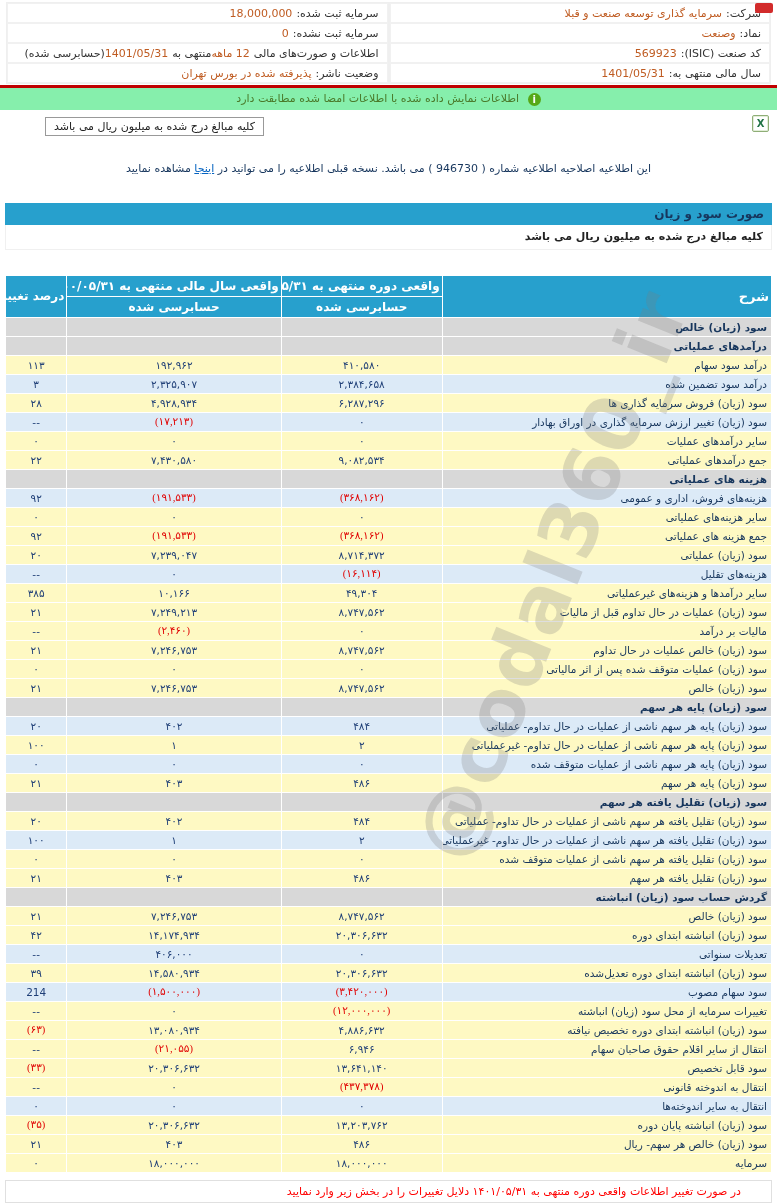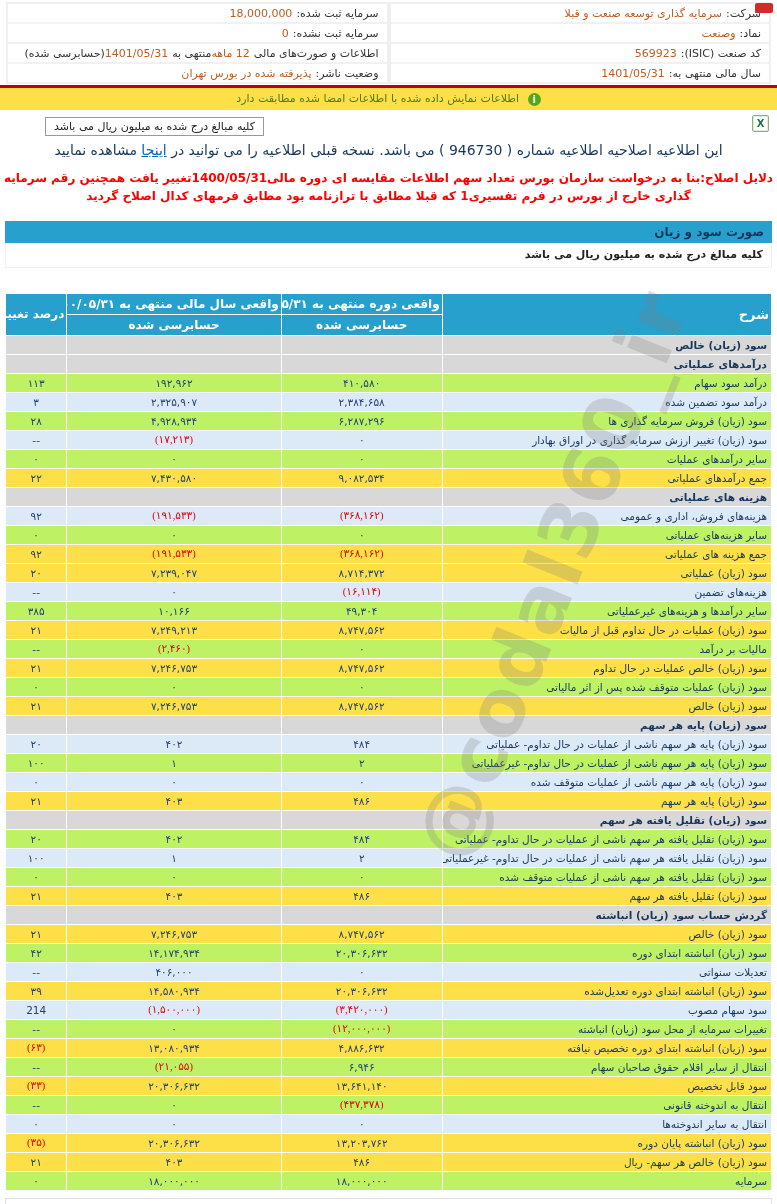--- a/index.html
+++ b/index.html
@@ -10,45 +10,45 @@
   
   .info-wrap { display:flex; margin:2px 6px 0 6px; }
   .info-col { width:50%; border:1px solid #efefef; }
   .info-row { display:flex; align-items:center; height:20px; border:1px solid #f1f1f1; padding:0 8px; font-size:11px; color:#333; white-space:nowrap; overflow:hidden; }
   .info-row .lbl { color:#333; margin-left:4px; }
   .info-row .val { color:#bf5b21; }
   .ltr { direction:ltr; unicode-bidi:embed; }
 
   .red-divider { height:3px; background:#c00000; margin:1px 0 0 0; }
 
-  .green-bar { background:#fde047; color:#4a7a2a; font-size:11px; text-align:center; padding:4px 0; }
+  .green-bar { background:#86efac; color:#4a7a2a; font-size:11px; text-align:center; padding:4px 0; }
   .info-icon { display:inline-block; width:13px; height:13px; background:#56a817; border-radius:50%; color:#fff; font-size:10px; font-weight:bold; line-height:13px; text-align:center; vertical-align:middle; margin-left:5px; }
 
   .excel-row { position:relative; height:28px; margin-top:4px; }
   .amount-box { position:absolute; left:45px; top:3px; border:1px solid #999; background:#fff; padding:2px 8px; font-size:11px; color:#222; }
   .excel-icon { position:absolute; right:8px; top:1px; width:17px; height:17px; background:#fff; border:1px solid #8fae77; border-radius:2px; color:#217346; font-size:10px; font-weight:bold; text-align:center; line-height:15px; cursor:pointer; box-shadow:inset 0 0 0 1px #e2eed8; }
 
-  .revision-line { text-align:center; font-size:14px; color:#17365d; margin-top:0; }
+  .revision-line { text-align:center; font-size:11px; color:#17365d; margin-top:20px; }
   .revision-line a { color:#0563c1; text-decoration:underline; cursor:pointer; }
 
   .reason { color:#f00; font-weight:bold; font-size:12px; text-align:center; margin:11px 2px 0 2px; line-height:1.55; }
 
-  .section-bar { background:#27a0cd; color:#17365d; font-weight:bold; font-size:12px; padding:4px 8px; margin:15px 5px 0 5px; }
+  .section-bar { background:#27a0cd; color:#17365d; font-weight:bold; font-size:12px; padding:4px 8px; margin:28px 5px 0 5px; }
   .million-note { font-size:11px; font-weight:bold; color:#222; padding:5px 8px 6px 8px; margin:0 5px; border:1px solid #f0f0f0; border-top:none; }
 
   table.pnl { width:767px; margin:25px 5px 0 5px; border-collapse:collapse; table-layout:fixed; }
   table.pnl th { background:#27a0cd; color:#fff; font-weight:bold; border:1px solid #fff; padding:3px 2px; font-size:12px; white-space:nowrap; overflow:hidden; }
   table.pnl th.desc-h { font-size:13px;text-align:right; }
   table.pnl td { border:1px solid #fff; padding:2px 4px; height:14px; line-height:14px; font-size:10.5px; white-space:nowrap; overflow:hidden; }
   td.lblcell { text-align:right; color:#17365d;margin-left:40px; }
   td.valcell { text-align:center; color:#1f3f77; direction:ltr; }
   td.neg { color:#e00000;font-family:Liberation Serif, serif; }
-  tr.row-g td { background:#bef264; }
+  tr.row-g td { background:#fef9c3; }
   tr.row-b td { background:#dceaf7; }
-  tr.row-y td { background:#fde047; }
+  tr.row-y td { background:#fef9c3; }
   tr.row-s td { background:#d8d8d8; }
   tr.row-s td.lblcell { font-weight:bold; color:#17365d; }
 
   .footer-note { margin:7px 5px 0 5px; border:1px solid #e0e0e0; background:#fff; color:#f00; font-size:11px; text-align:right; padding:4px 30px 4px 6px; }
 
   .watermark { position:absolute; left:250px; top:530px; transform:rotate(-68deg); transform-origin:center; font-size:78px; font-weight:bold; color:rgba(125,125,125,0.25); white-space:nowrap; direction:ltr; pointer-events:none; z-index:4; letter-spacing:2px; }
 
   .red-badge { position:absolute; top:3px; right:4px; width:18px; height:10px; background:#d22b2b; border-radius:2px; }
 </style>
 </head>
@@ -111,21 +111,20 @@
     <span class="excel-icon">X</span>
     <span class="amount-box">کلیه مبالغ درج شده به میلیون ریال می باشد</span>
   </div>
 
   <div class="revision-line">
     <span>این اطلاعیه اصلاحیه اطلاعیه شماره ( 946730 ) می باشد. نسخه قبلی اطلاعیه را می توانید در</span>
     <a>اینجا</a>
     <span>مشاهده نمایید</span>
   </div>
 
-  <div class="reason">دلایل اصلاح:بنا به درخواست سازمان بورس تعداد سهم اطلاعات مقایسه ای دوره مالی1400/05/31تغییر یافت همچنین رقم سرمایه گذاری خارج از بورس در فرم تفسیری1 که قبلا مطابق با ترازنامه بود مطابق فرمهای کدال اصلاح گردید</div>
 
   <div class="section-bar">صورت سود و زیان</div>
   <div class="million-note">کلیه مبالغ درج شده به میلیون ریال می باشد</div>
 
   <table class="pnl">
     <colgroup>
       <col style="width:43%">
         <col style="width:21%">
         <col style="width:28%">
         <col style="width:8%">
@@ -215,21 +214,21 @@
           <td class="valcell neg">(۱۹۱,۵۳۳)</td>
           <td class="valcell">۹۲</td>
         </tr>
         <tr class="row-y">
           <td class="lblcell">سود (زیان) عملیاتی</td>
           <td class="valcell">۸,۷۱۴,۳۷۲</td>
           <td class="valcell">۷,۲۳۹,۰۴۷</td>
           <td class="valcell">۲۰</td>
         </tr>
         <tr class="row-b">
-          <td class="lblcell">هزینه‌های تضمین</td>
+          <td class="lblcell">هزینه‌های تقلیل</td>
           <td class="valcell neg">(۱۶,۱۱۴)</td>
           <td class="valcell">۰</td>
           <td class="valcell">--</td>
         </tr>
         <tr class="row-g">
           <td class="lblcell">سایر درآمدها و هزینه‌های غیرعملیاتی</td>
           <td class="valcell">۴۹,۳۰۴</td>
           <td class="valcell">۱۰,۱۶۶</td>
           <td class="valcell">۳۸۵</td>
         </tr>

